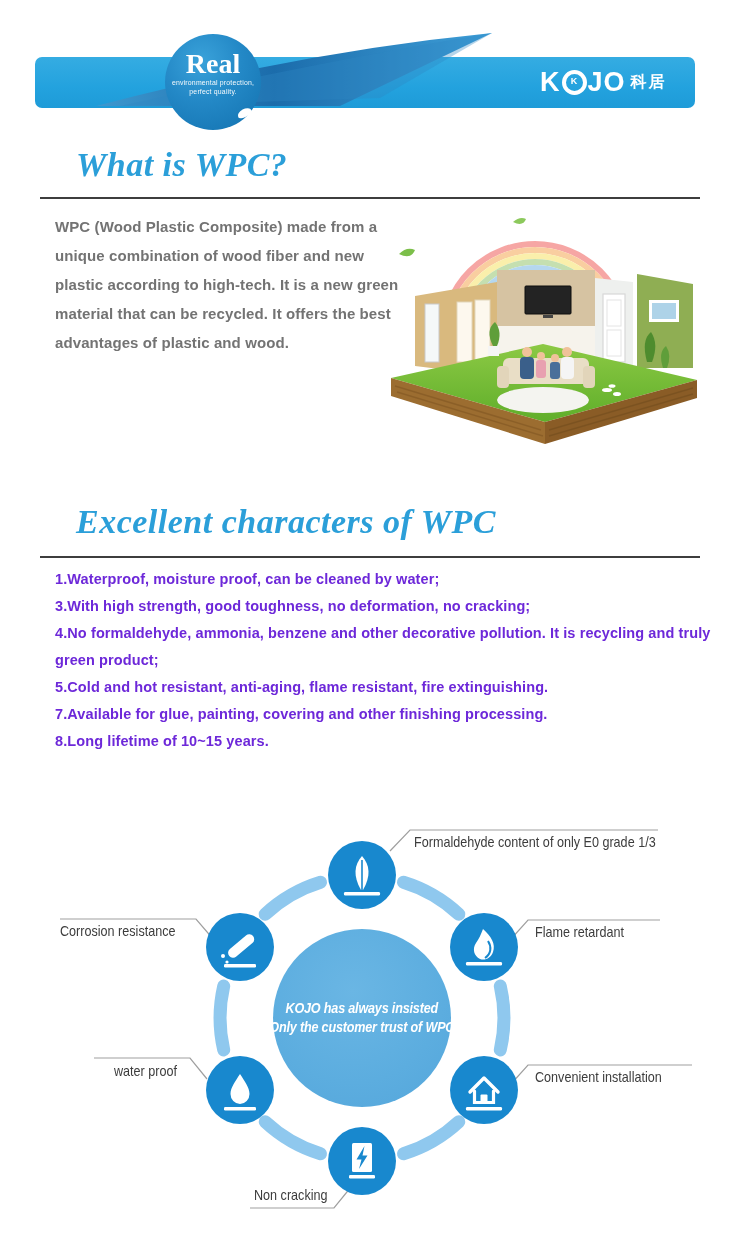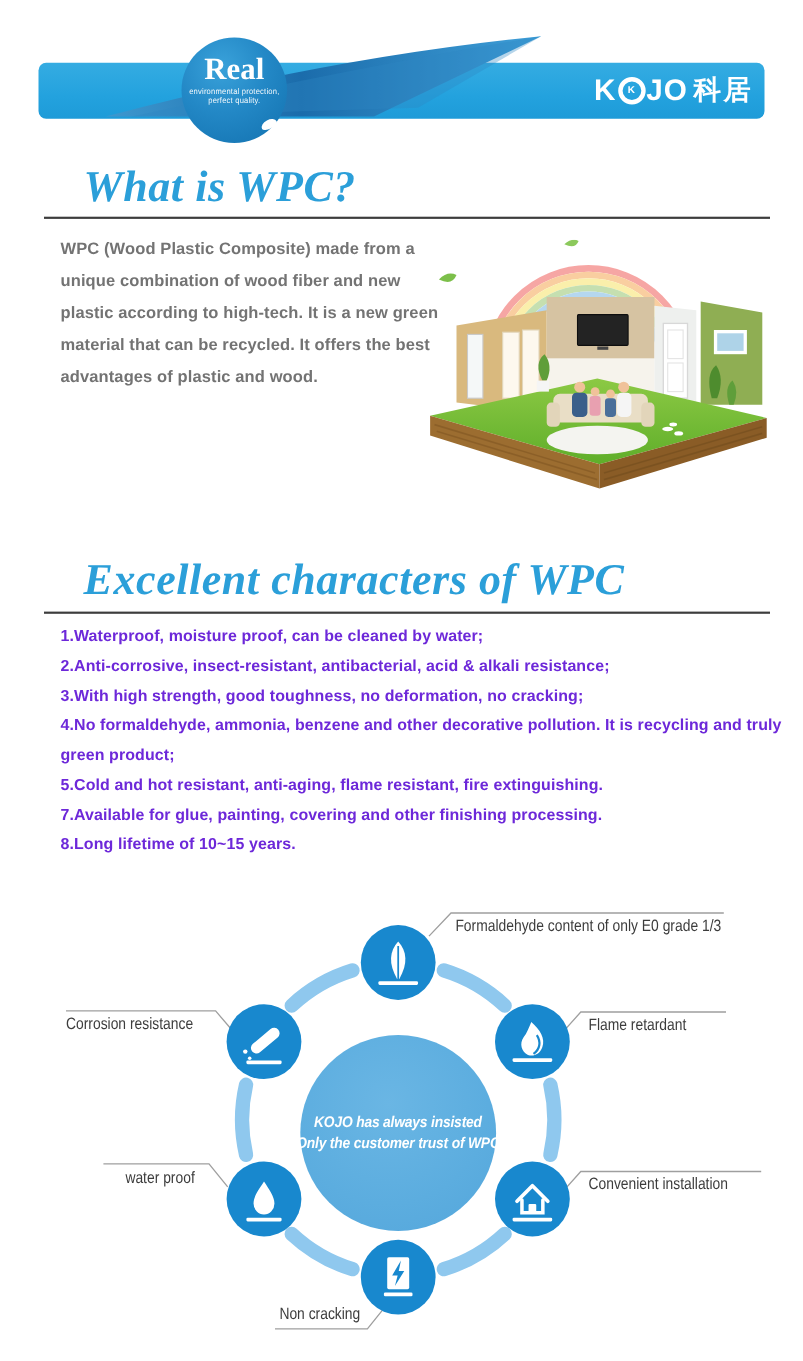--- a/index.html
+++ b/index.html
@@ -17,42 +17,42 @@
                font-size:28px;margin-top:16px;line-height:28px;}
   .badge-sub{font-size:7.5px;line-height:9px;transform:scaleX(.92);letter-spacing:.2px;opacity:.95;}
   .badge-leaf{position:absolute;right:9px;bottom:13px;width:15px;height:8px;background:#fff;
               border-radius:50% 50% 50% 50%/60% 60% 40% 40%;transform:rotate(-28deg);}
   .brand-logo{position:absolute;left:540px;top:66px;z-index:4;color:#fff;font-weight:bold;
               font-size:27px;line-height:32px;letter-spacing:1px;display:flex;align-items:center;}
   .logo-ring{display:inline-block;width:17px;height:17px;border:4.5px solid #fff;border-radius:50%;
              position:relative;margin:0 1px;}
   .logo-ring span{position:absolute;left:50%;top:50%;transform:translate(-50%,-52%);
                   font-size:9px;letter-spacing:0;}
-  .logo-cn{margin-left:5px;font-size:25px;letter-spacing:2px;}
+  .logo-cn{margin-left:5px;font-size:16px;letter-spacing:2px;}
 
   
   .sec-title{position:absolute;left:76px;font-family:"Liberation Serif",serif;font-style:italic;
-             font-weight:bold;font-size:40px;color:#2b9fd9;letter-spacing:.5px;white-space:nowrap;}
+             font-weight:bold;font-size:34px;color:#2b9fd9;letter-spacing:.5px;white-space:nowrap;}
   .rule{position:absolute;left:40px;width:660px;height:2px;background:#3d3d3d;}
 
   
   .wpc-desc{position:absolute;left:55px;top:212px;width:350px;font-size:15px;font-weight:bold;
             line-height:29px;color:#737373;letter-spacing:.1px;}
 
   
   .room{position:absolute;left:385px;top:218px;width:318px;height:228px;}
 
   
   .char-list{position:absolute;left:55px;top:566px;width:658px;}
   .char-item{font-size:14.5px;font-weight:bold;line-height:27px;color:#6d28d9;letter-spacing:.1px;}
 
   
   .diagram{position:absolute;left:0;top:818px;width:730px;height:419px;}
   .diagram-svg{position:absolute;left:0;top:0;width:730px;height:419px;}
-  .center-circle{position:absolute;left:273px;top:123px;width:178px;height:178px;border-radius:50%;
+  .center-circle{position:absolute;left:273px;top:111px;width:178px;height:178px;border-radius:50%;
                  background:radial-gradient(circle at 45% 35%,#6ab6e4 0%,#5caddf 60%,#54a6db 100%);
                  display:flex;flex-direction:column;align-items:center;justify-content:center;
                  color:#fff;font-weight:bold;font-style:italic;z-index:3;}
   .center-line{font-size:14px;line-height:19px;white-space:nowrap;transform:scaleX(.9);letter-spacing:-.2px;}
   .feature-circle{position:absolute;width:68px;height:68px;border-radius:50%;background:#1888ce;z-index:4;}
   .feature-circle svg{display:block;width:68px;height:68px;}
   .flabel{position:absolute;font-size:15px;color:#3c3c3c;white-space:nowrap;
           transform:scaleX(.84);transform-origin:0 0;letter-spacing:0;z-index:5;}
 </style>
 </head>
@@ -157,21 +157,20 @@
     <ellipse cx="222" cy="172" rx="5" ry="2" fill="#fff"></ellipse>
     <ellipse cx="232" cy="176" rx="4" ry="2" fill="#fff"></ellipse>
     <ellipse cx="227" cy="168" rx="3.5" ry="1.8" fill="#fff"></ellipse>
   </svg>
 
   <div class="sec-title" style="top:503px;">Excellent characters of WPC</div>
   <div class="rule" style="top:556px;"></div>
 
   <div class="char-list">
     <div class="char-item">1.Waterproof, moisture proof, can be cleaned by water;</div>
-    <div class="char-item">2.Anti-corrosive, insect-resistant, antibacterial, acid &amp; alkali resistance;</div>
     <div class="char-item">3.With high strength, good toughness, no deformation, no cracking;</div>
     <div class="char-item">4.No formaldehyde, ammonia, benzene and other decorative pollution. It is recycling and truly green product;</div>
     <div class="char-item">5.Cold and hot resistant, anti-aging, flame resistant, fire extinguishing.</div>
     <div class="char-item">7.Available for glue, painting, covering and other finishing processing.</div>
     <div class="char-item">8.Long lifetime of 10~15 years.</div>
   </div>
 
   <div class="diagram">
 
     <svg class="diagram-svg" viewBox="0 0 730 419" aria-hidden="true">

